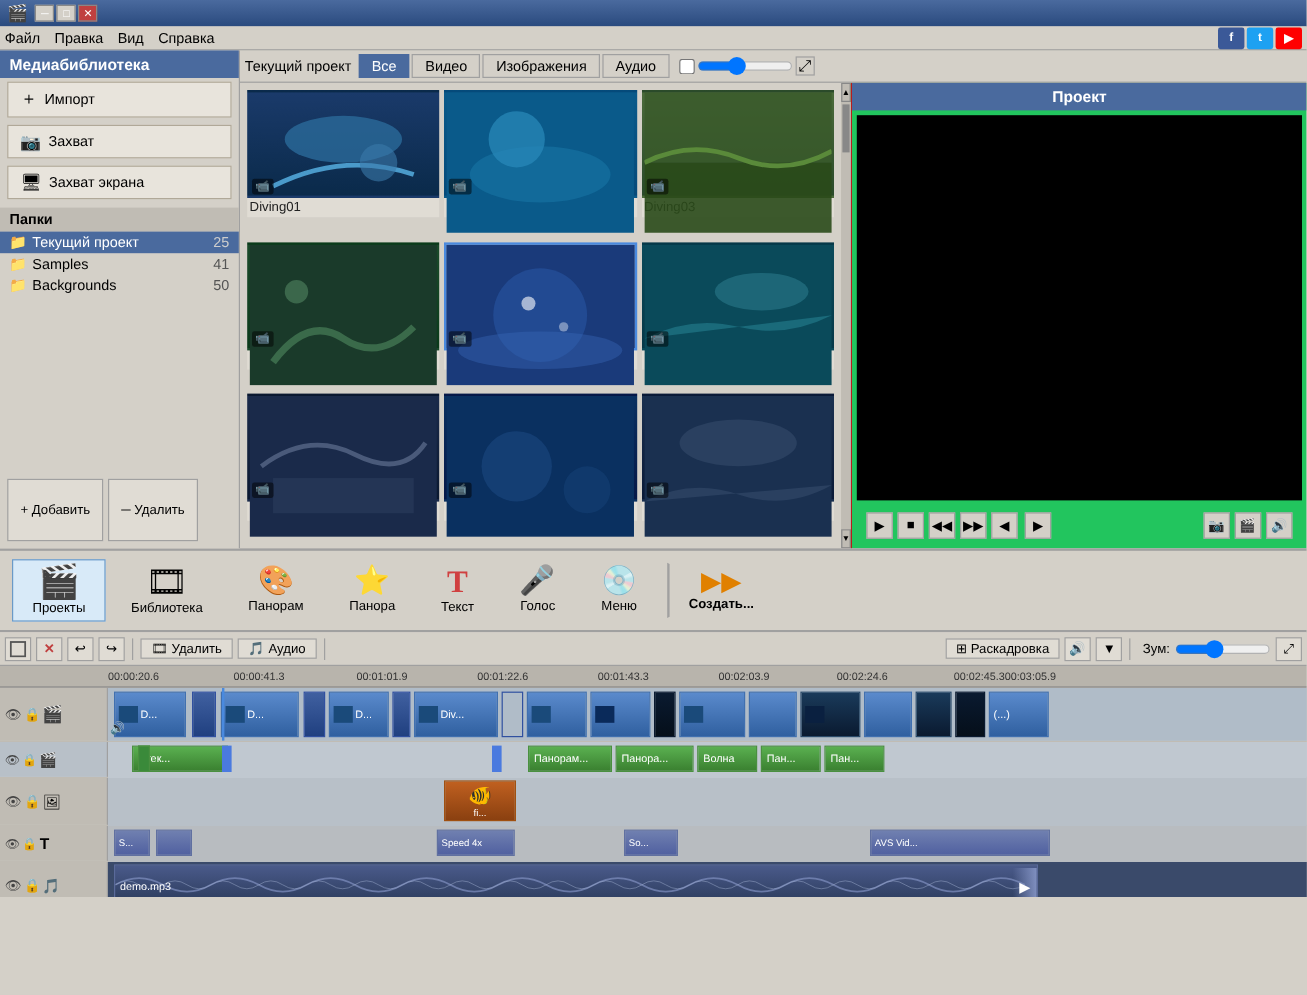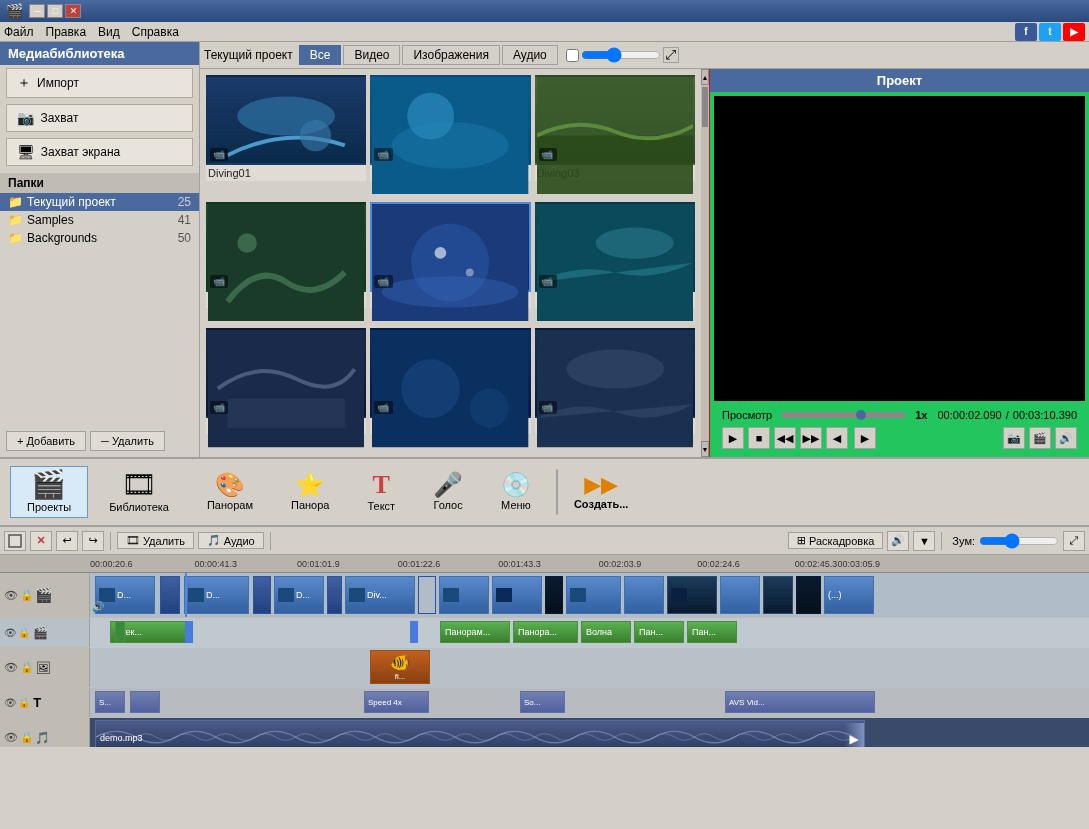--- a/index.html
+++ b/index.html
@@ -21,21 +21,21 @@
     #medialib-title { background: #4a6a9e; color: white; padding: 4px 8px; font-size: 13px; font-weight: bold; }
     .lib-btn { display: flex; align-items: center; gap: 6px; padding: 5px 10px; margin: 3px 6px; background: #e8e4dc; border: 1px solid #b0a898; cursor: pointer; font-size: 12px; }
     .lib-btn .icon { font-size: 14px; }
     #folders-title { background: #c0bcb4; padding: 3px 8px; font-weight: bold; font-size: 12px; margin-top: 4px; }
     .folder-item { display: flex; align-items: center; padding: 2px 8px; cursor: pointer; }
     .folder-item .folder-icon { margin-right: 4px; }
     .folder-item .count { margin-left: auto; color: #555; }
     .folder-item.selected { background: #4a6a9e; color: white; }
     .folder-item.selected .count { color: #ccc; }
     #add-remove { display: flex; gap: 4px; padding: 6px; margin-top: auto; }
-    .add-btn, .remove-btn { padding: 3px 10px; background: #e0dcd4; border: 1px solid #a0a0a0; cursor: pointer; font-size: 11px; display: flex; align-items: center; gap: 4px; }
+    .add-btn, .remove-btn { padding: 19px 10px; background: #e0dcd4; border: 1px solid #a0a0a0; cursor: pointer; font-size: 11px; display: flex; align-items: center; gap: 4px; }
     #media-tabs { display: flex; align-items: center; background: #d4d0c8; border-bottom: 1px solid #a0a0a0; padding: 3px 4px; gap: 2px; }
     .media-tab-label { font-size: 12px; margin-right: 4px; }
     .media-tab { padding: 2px 10px; background: #d4d0c8; border: 1px solid #a0a0a0; cursor: pointer; font-size: 12px; }
     .media-tab.active { background: #4a6a9e; color: white; border-color: #4a6a9e; }
     .tab-checkbox { margin-left: 6px; }
     .tab-slider { width: 80px; }
     .tab-expand { width: 16px; height: 16px; background: #d4d0c8; border: 1px solid #a0a0a0; display: flex; align-items: center; justify-content: center; cursor: pointer; }
     #media-grid { display: grid; grid-template-columns: repeat(3, 1fr); gap: 4px; padding: 6px; overflow-y: auto; flex: 1; }
     .media-item { display: flex; flex-direction: column; cursor: pointer; }
     .media-thumb { width: 100%; height: 90px; background: #1a3a5a; position: relative; border: 2px solid transparent; }
@@ -311,30 +311,20 @@
               </div>
               <div class="scroll-down-btn">▼</div>
             </div>
           </div>
         </div>
 
         <div id="preview-panel">
           <div id="preview-title">Проект</div>
           <div id="preview-screen" style="height: 230px; background: #000; margin: 4px 4px 2px 4px;"></div>
           <div id="preview-controls">
-            <div class="preview-row">
-              <span>Просмотр</span>
-              <div id="preview-slider" style="flex:1; height:6px; background:#888; position:relative; margin: 0 6px; cursor:pointer;">
-                <div id="preview-slider-thumb" style="width:10px;height:10px;background:#4a6a9e;border-radius:50%;position:absolute;top:-2px;left:60%;"></div>
-              </div>
-              <span style="font-weight:bold;">1x</span>
-              <span style="margin-left:6px;">00:00:02.090</span>
-              <span> / </span>
-              <span>00:03:10.390</span>
-            </div>
             <div id="preview-buttons" style="display:flex; align-items:center; justify-content:center; gap:4px; padding:4px 6px;">
               <button class="prev-btn">▶</button>
               <button class="prev-btn">■</button>
               <button class="prev-btn">◀◀</button>
               <button class="prev-btn">▶▶</button>
               <button class="prev-btn">◀</button>
               <button class="prev-btn" style="margin-left:2px;">▶</button>
               <div style="margin-left:auto; display:flex; gap:4px;">
                 <button class="prev-btn" style="width:22px;">📷</button>
                 <button class="prev-btn" style="width:22px;">🎬</button>

